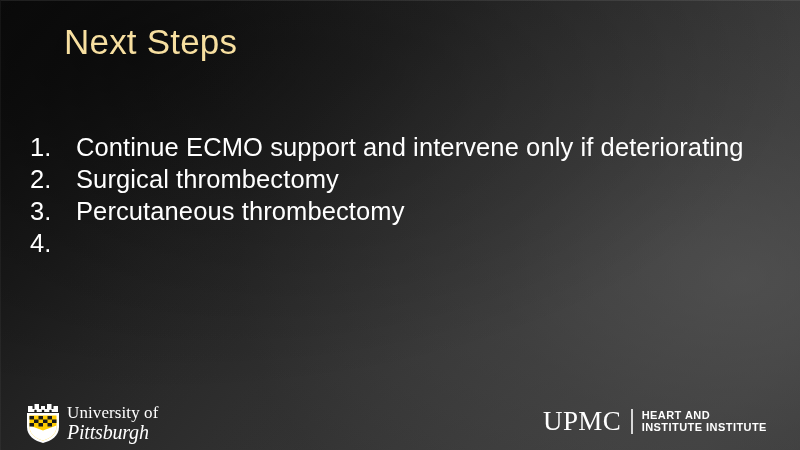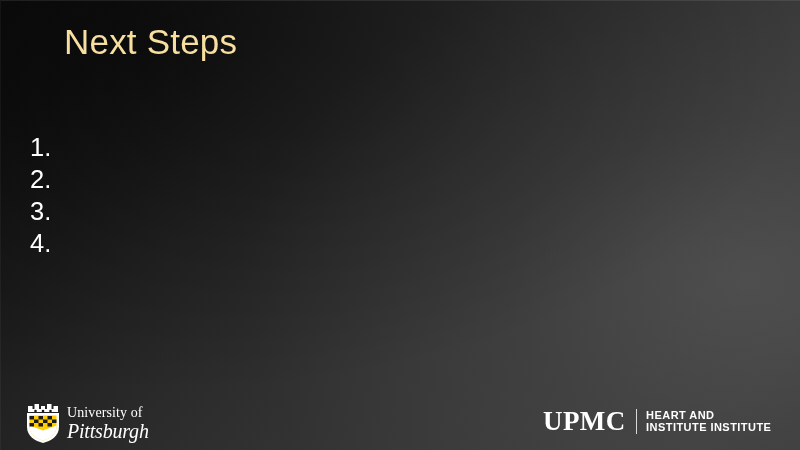--- a/index.html
+++ b/index.html
@@ -102,39 +102,39 @@
   }
   .pitt-shield { width: 34px; height: 41px; display: block; }
   .pitt-word {
     display: flex;
     flex-direction: column;
     justify-content: center;
     font-family: "Liberation Serif", serif;
     color: #ffffff;
     line-height: 1;
   }
-  .pitt-word .l1 { font-size: 14px; letter-spacing: 0.1px; margin-bottom: 1px; }
+  .pitt-word .l1 { font-size: 17px; letter-spacing: 0.1px; margin-bottom: 1px; }
   .pitt-word .l2 { font-size: 20px; letter-spacing: -0.2px; font-style: italic; }
 
   
   .upmc-logo {
     position: absolute;
     left: 543px;
     top: 407px;
     display: flex;
     align-items: center;
     z-index: 4;
   }
   .upmc-mark {
     font-family: "Liberation Serif", serif;
     font-size: 27px;
     line-height: 28px;
     color: #ffffff;
     letter-spacing: 0.4px;
-    font-weight: 700;
+    font-weight: 400;
   }
   .upmc-divider {
     width: 1.5px;
     height: 25px;
     background: #d8d8d8;
     margin: 0 9px 0 10px;
     flex: 0 0 1.5px;
   }
   .upmc-sub {
     display: flex;
@@ -153,26 +153,29 @@
 <div class="slide">
 
   <div class="vignette"></div>
   <div class="slide-frame"></div>
 
   <div class="title">Next Steps</div>
 
   <ol class="body-list">
     <li class="list-item">
       <span class="item-num">1.</span>
+      <span class="item-text">Continue ECMO support and intervene only if deteriorating</span>
     </li>
     <li class="list-item">
       <span class="item-num">2.</span>
+      <span class="item-text">Surgical thrombectomy</span>
     </li>
     <li class="list-item">
       <span class="item-num">3.</span>
+      <span class="item-text">Percutaneous thrombectomy</span>
     </li>
     <li class="list-item">
       <span class="item-num">4.</span>
     </li>
   </ol>
 
   <div class="pitt-logo">
     <span>
       <svg class="pitt-shield" viewBox="0 0 68 82" xmlns="http://www.w3.org/2000/svg">
 

